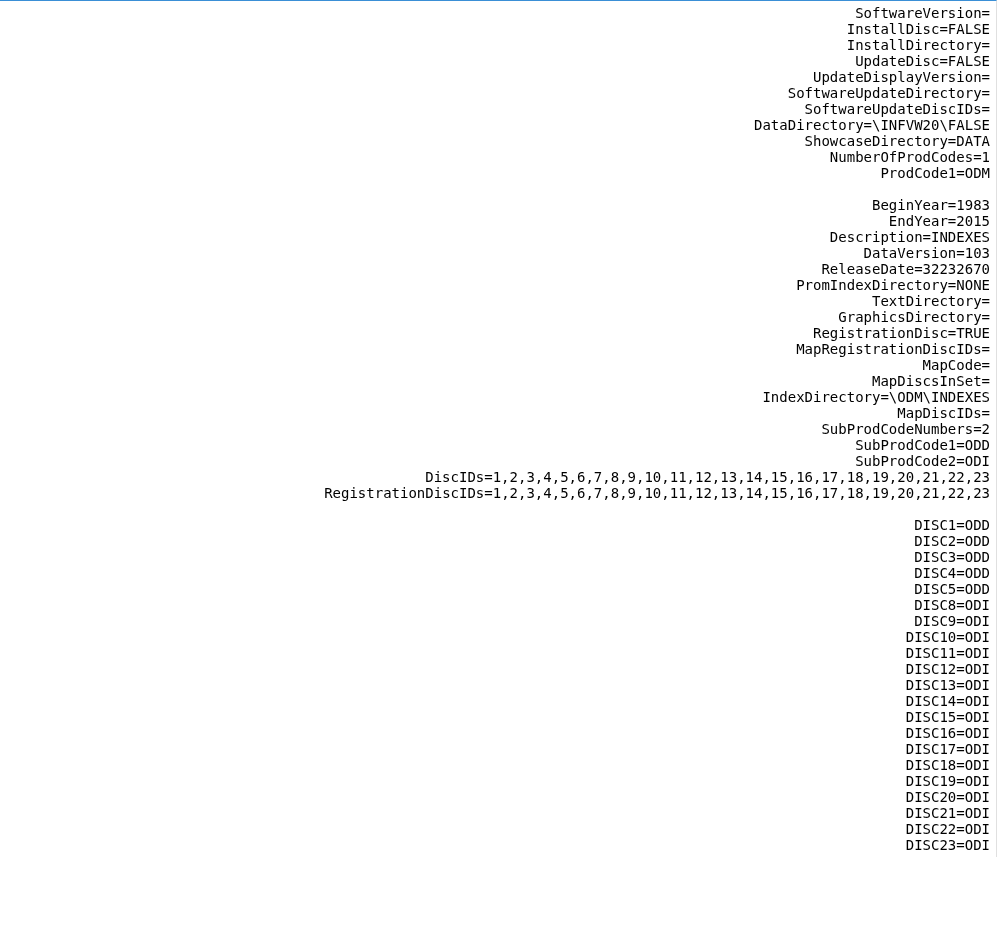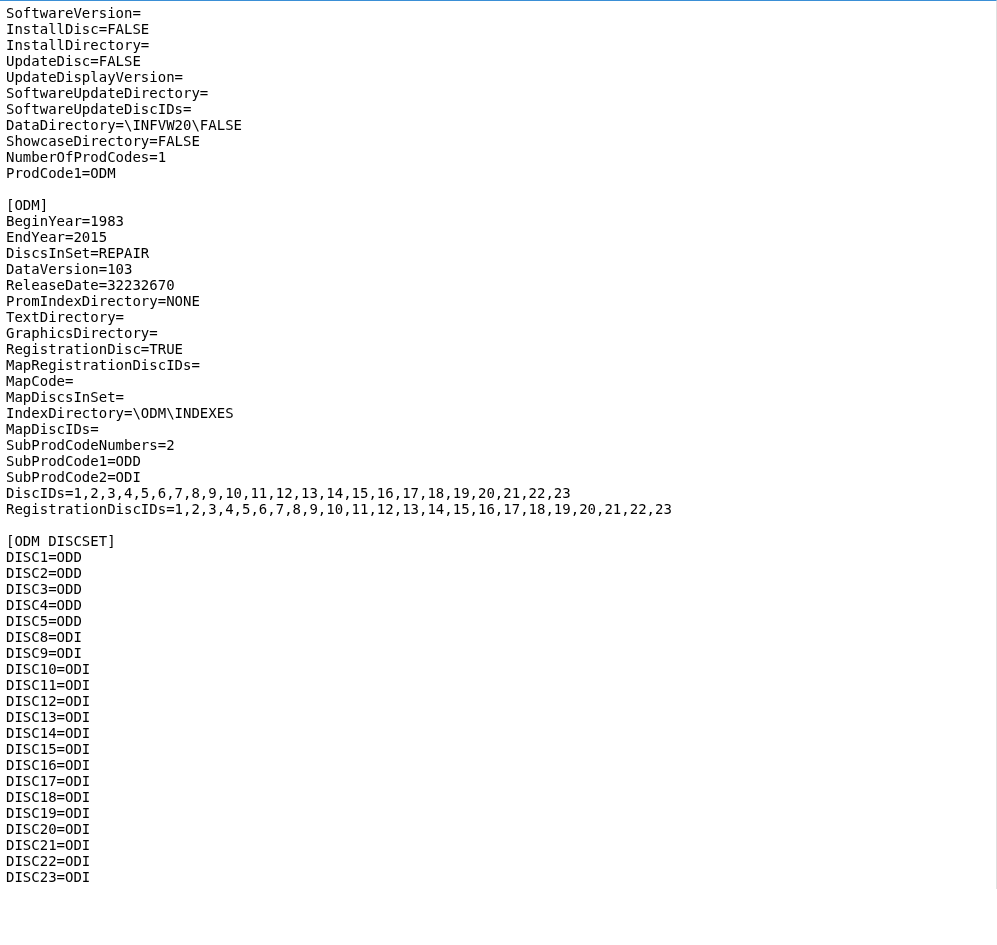--- a/index.html
+++ b/index.html
@@ -1,18 +1,19 @@
 <!DOCTYPE html>
 <html><head>
   <meta charset="utf-8">
   <style>
     * {
       margin: 0;
       padding: 0;
       box-sizing: border-box;
+      text-align: right;
     }
     body {
       background: #ffffff;
       font-family: "SimSun", "NSimSun", "MS Song", monospace;
       font-size: 14px;
       line-height: 16px;
       color: #000000;
       padding: 4px 6px;
       border-top: 1px solid #3a8fd6;
       border-right: 1px solid #e0e0e0;
@@ -30,46 +31,44 @@
 
 <div id="content">
     <div class="line">SoftwareVersion=</div>
     <div class="line">InstallDisc=FALSE</div>
     <div class="line">InstallDirectory=</div>
     <div class="line">UpdateDisc=FALSE</div>
     <div class="line">UpdateDisplayVersion=</div>
     <div class="line">SoftwareUpdateDirectory=</div>
     <div class="line">SoftwareUpdateDiscIDs=</div>
     <div class="line">DataDirectory=\INFVW20\FALSE</div>
-    <div class="line">ShowcaseDirectory=FALSE</div>
+    <div class="line">ShowcaseDirectory=DATA</div>
     <div class="line">NumberOfProdCodes=1</div>
     <div class="line">ProdCode1=ODM</div>
     <div class="blank"></div>
-    <div class="line">[ODM]</div>
     <div class="line">BeginYear=1983</div>
     <div class="line">EndYear=2015</div>
-    <div class="line">DiscsInSet=REPAIR</div>
+    <div class="line">Description=INDEXES</div>
     <div class="line">DataVersion=103</div>
     <div class="line">ReleaseDate=32232670</div>
     <div class="line">PromIndexDirectory=NONE</div>
     <div class="line">TextDirectory=</div>
     <div class="line">GraphicsDirectory=</div>
     <div class="line">RegistrationDisc=TRUE</div>
     <div class="line">MapRegistrationDiscIDs=</div>
     <div class="line">MapCode=</div>
     <div class="line">MapDiscsInSet=</div>
     <div class="line">IndexDirectory=\ODM\INDEXES</div>
     <div class="line">MapDiscIDs=</div>
     <div class="line">SubProdCodeNumbers=2</div>
     <div class="line">SubProdCode1=ODD</div>
     <div class="line">SubProdCode2=ODI</div>
     <div class="line">DiscIDs=1,2,3,4,5,6,7,8,9,10,11,12,13,14,15,16,17,18,19,20,21,22,23</div>
     <div class="line">RegistrationDiscIDs=1,2,3,4,5,6,7,8,9,10,11,12,13,14,15,16,17,18,19,20,21,22,23</div>
     <div class="blank"></div>
-    <div class="line">[ODM DISCSET]</div>
     <div class="line">DISC1=ODD</div>
     <div class="line">DISC2=ODD</div>
     <div class="line">DISC3=ODD</div>
     <div class="line">DISC4=ODD</div>
     <div class="line">DISC5=ODD</div>
     <div class="line">DISC8=ODI</div>
     <div class="line">DISC9=ODI</div>
     <div class="line">DISC10=ODI</div>
     <div class="line">DISC11=ODI</div>
     <div class="line">DISC12=ODI</div>

